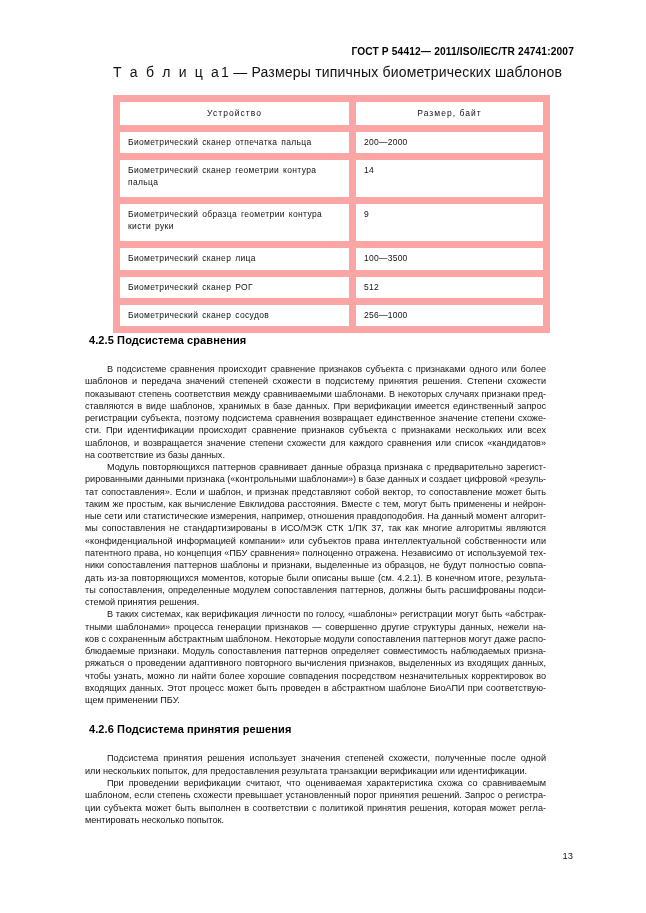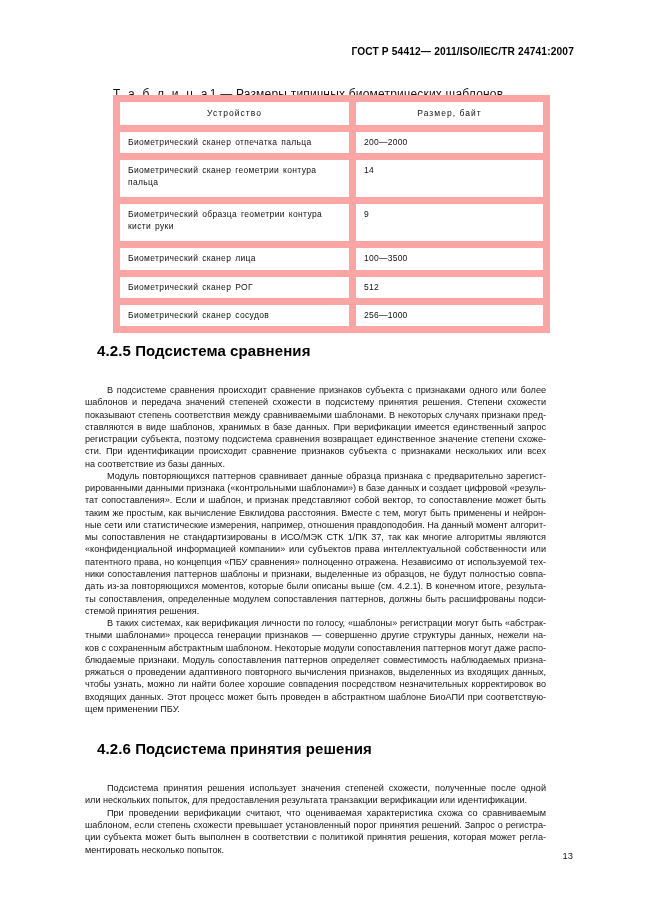--- a/index.html
+++ b/index.html
@@ -31,23 +31,23 @@
     font-size: 10.2px;
     font-weight: bold;
     letter-spacing: 0.15px;
     white-space: nowrap;
     color: #000;
   }
 
   
   .table-caption {
     position: absolute;
-    top: 87px;
+    top: 64px;
     left: 113px;
-    font-size: 12px;
+    font-size: 14px;
     color: #111;
     white-space: nowrap;
   }
   .table-caption .tb-word {
     letter-spacing: 2.2px;
   }
   .table-caption .tb-num {
     letter-spacing: 0.2px;
   }
 
@@ -87,24 +87,24 @@
   }
   td.val {
     letter-spacing: 0.25px;
   }
   td.val .ln { display: block; }
   tr.two-line td { height: 27px; }
   tr.tall td { height: 27px; }
 
   
   .section-head {
-    font-size: 15px;
+    font-size: 11px;
     font-weight: bold;
     color: #000;
-    margin: 12px;
+    margin: 4px;
     letter-spacing: 0.1px;
   }
   .para {
     font-size: 9.15px;
     color: #151515;
     margin: 0;
     text-align: justify;
     line-height: 1.34;
     letter-spacing: -0.02px;
   }
@@ -208,20 +208,21 @@
     <div class="section-head">4.2.5 Подсистема сравнения</div>
     <div class="gap-head"></div>
 
     <p class="para">
       <span class="ln j"><span class="indent"></span><span>В подсистеме сравнения происходит сравнение признаков субъекта с признаками одного или более</span></span>
       <span class="ln j"><span>шаблонов и передача значений степеней схожести в подсистему принятия решения. Степени схожести</span></span>
       <span class="ln j"><span>показывают степень соответствия между сравниваемыми шаблонами. В некоторых случаях признаки пред-</span></span>
       <span class="ln j"><span>ставляются в виде шаблонов, хранимых в базе данных. При верификации имеется единственный запрос</span></span>
       <span class="ln j"><span>регистрации субъекта, поэтому подсистема сравнения возвращает единственное значение степени схоже-</span></span>
       <span class="ln j"><span>сти. При идентификации происходит сравнение признаков субъекта с признаками нескольких или всех</span></span>
+      <span class="ln j"><span>шаблонов, и возвращается значение степени схожести для каждого сравнения или список «кандидатов»</span></span>
       <span class="ln last"><span>на соответствие из базы данных.</span></span>
     </p>
 
     <p class="para">
       <span class="ln j"><span class="indent"></span><span>Модуль повторяющихся паттернов сравнивает данные образца признака с предварительно зарегист-</span></span>
       <span class="ln j"><span>рированными данными признака («контрольными шаблонами») в базе данных и создает цифровой «резуль-</span></span>
       <span class="ln j"><span>тат сопоставления». Если и шаблон, и признак представляют собой вектор, то сопоставление может быть</span></span>
       <span class="ln j"><span>таким же простым, как вычисление Евклидова расстояния. Вместе с тем, могут быть применены и нейрон-</span></span>
       <span class="ln j"><span>ные сети или статистические измерения, например, отношения правдоподобия. На данный момент алгорит-</span></span>
       <span class="ln j"><span>мы сопоставления не стандартизированы в ИСО/МЭК СТК 1/ПК 37, так как многие алгоритмы являются</span></span>

